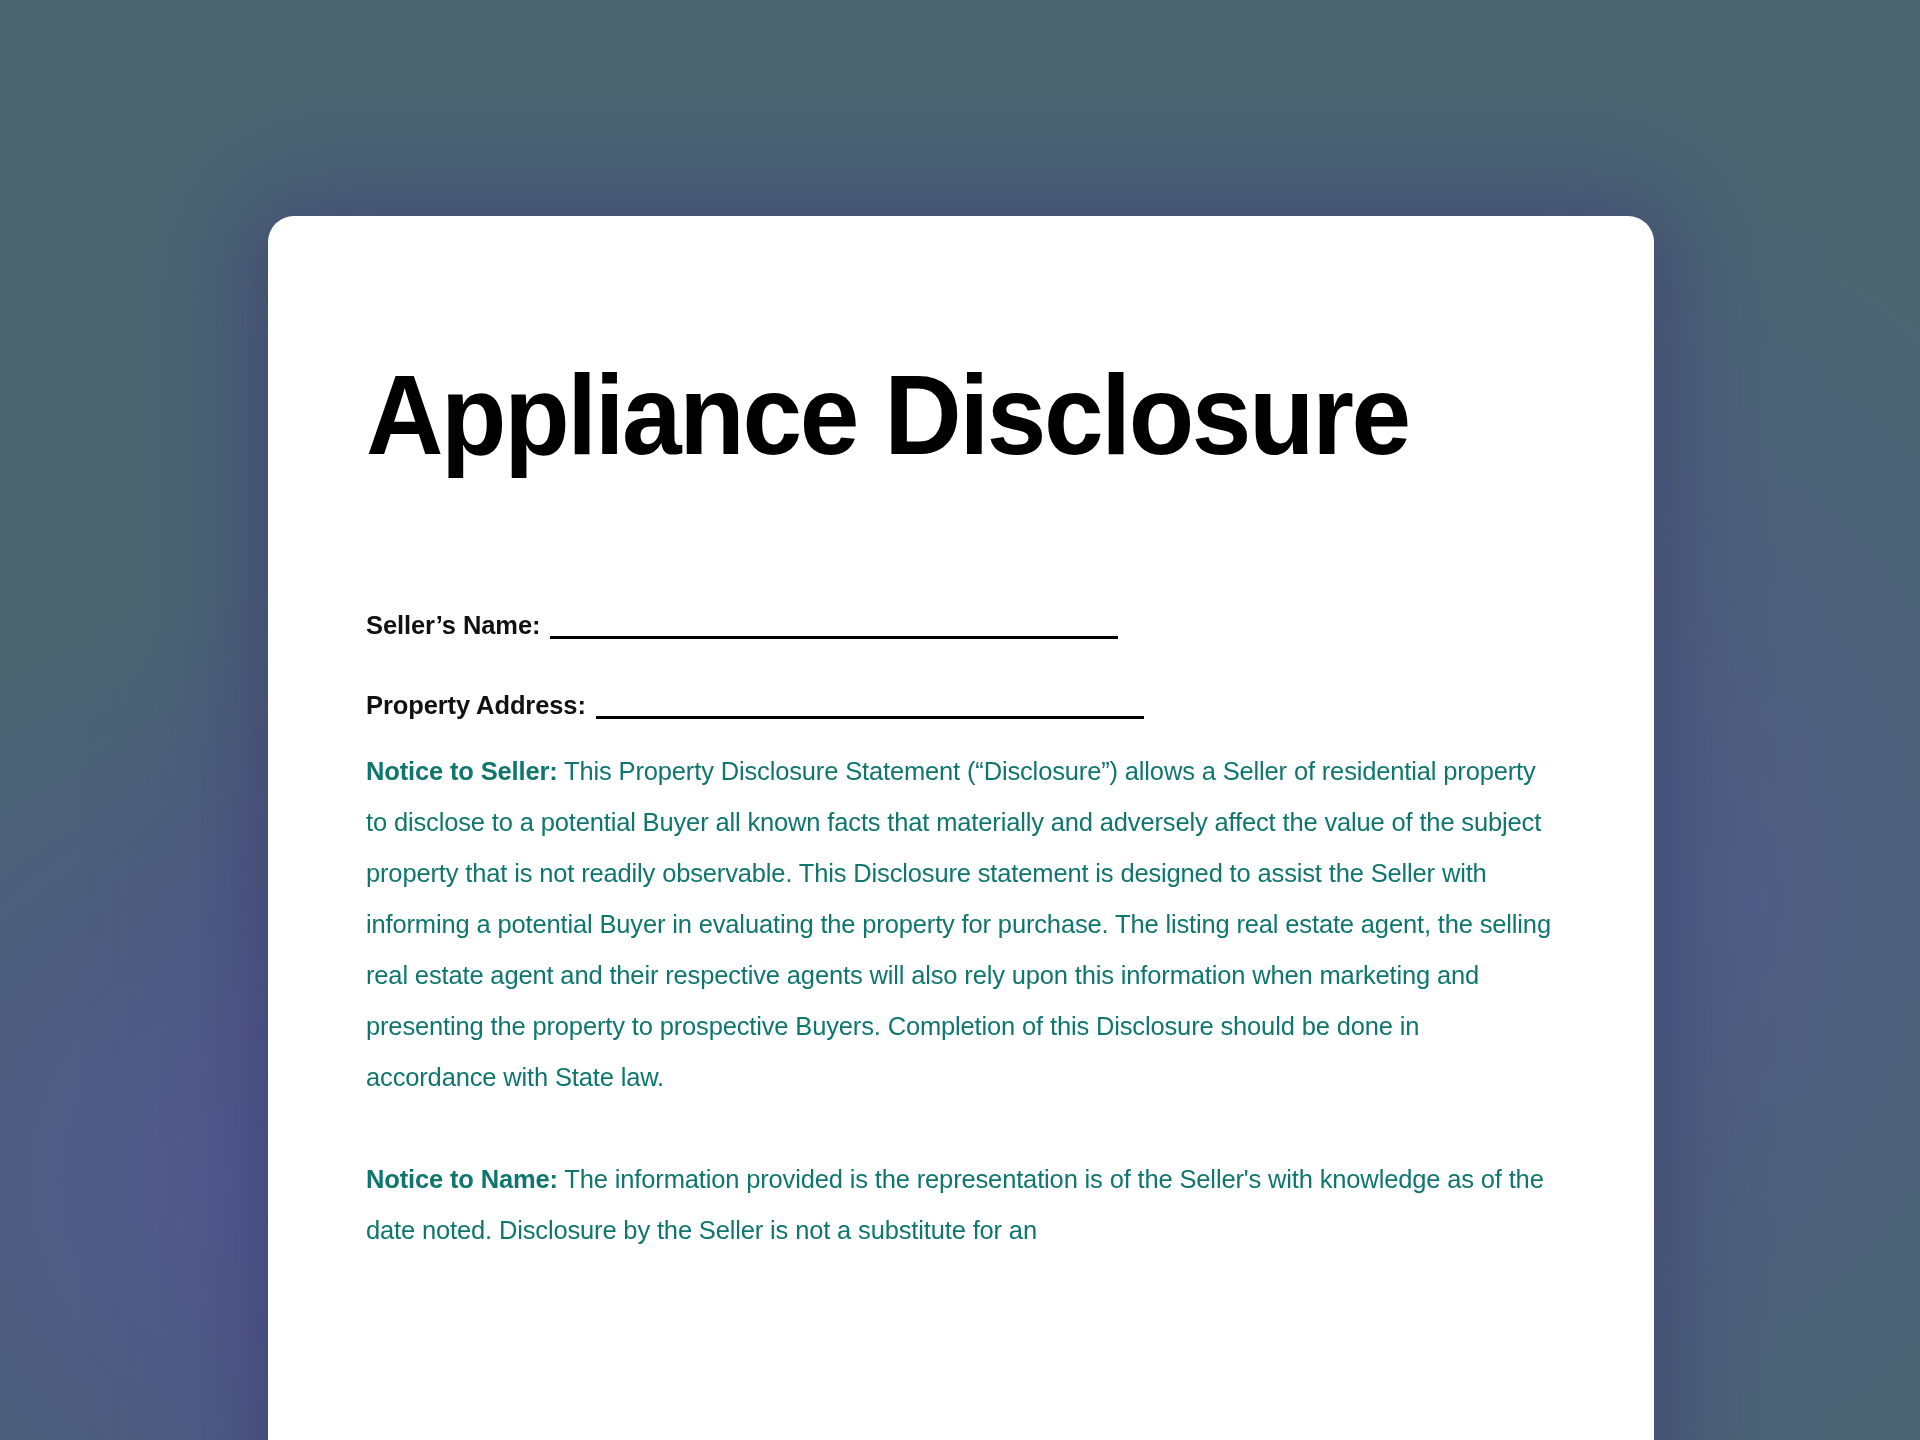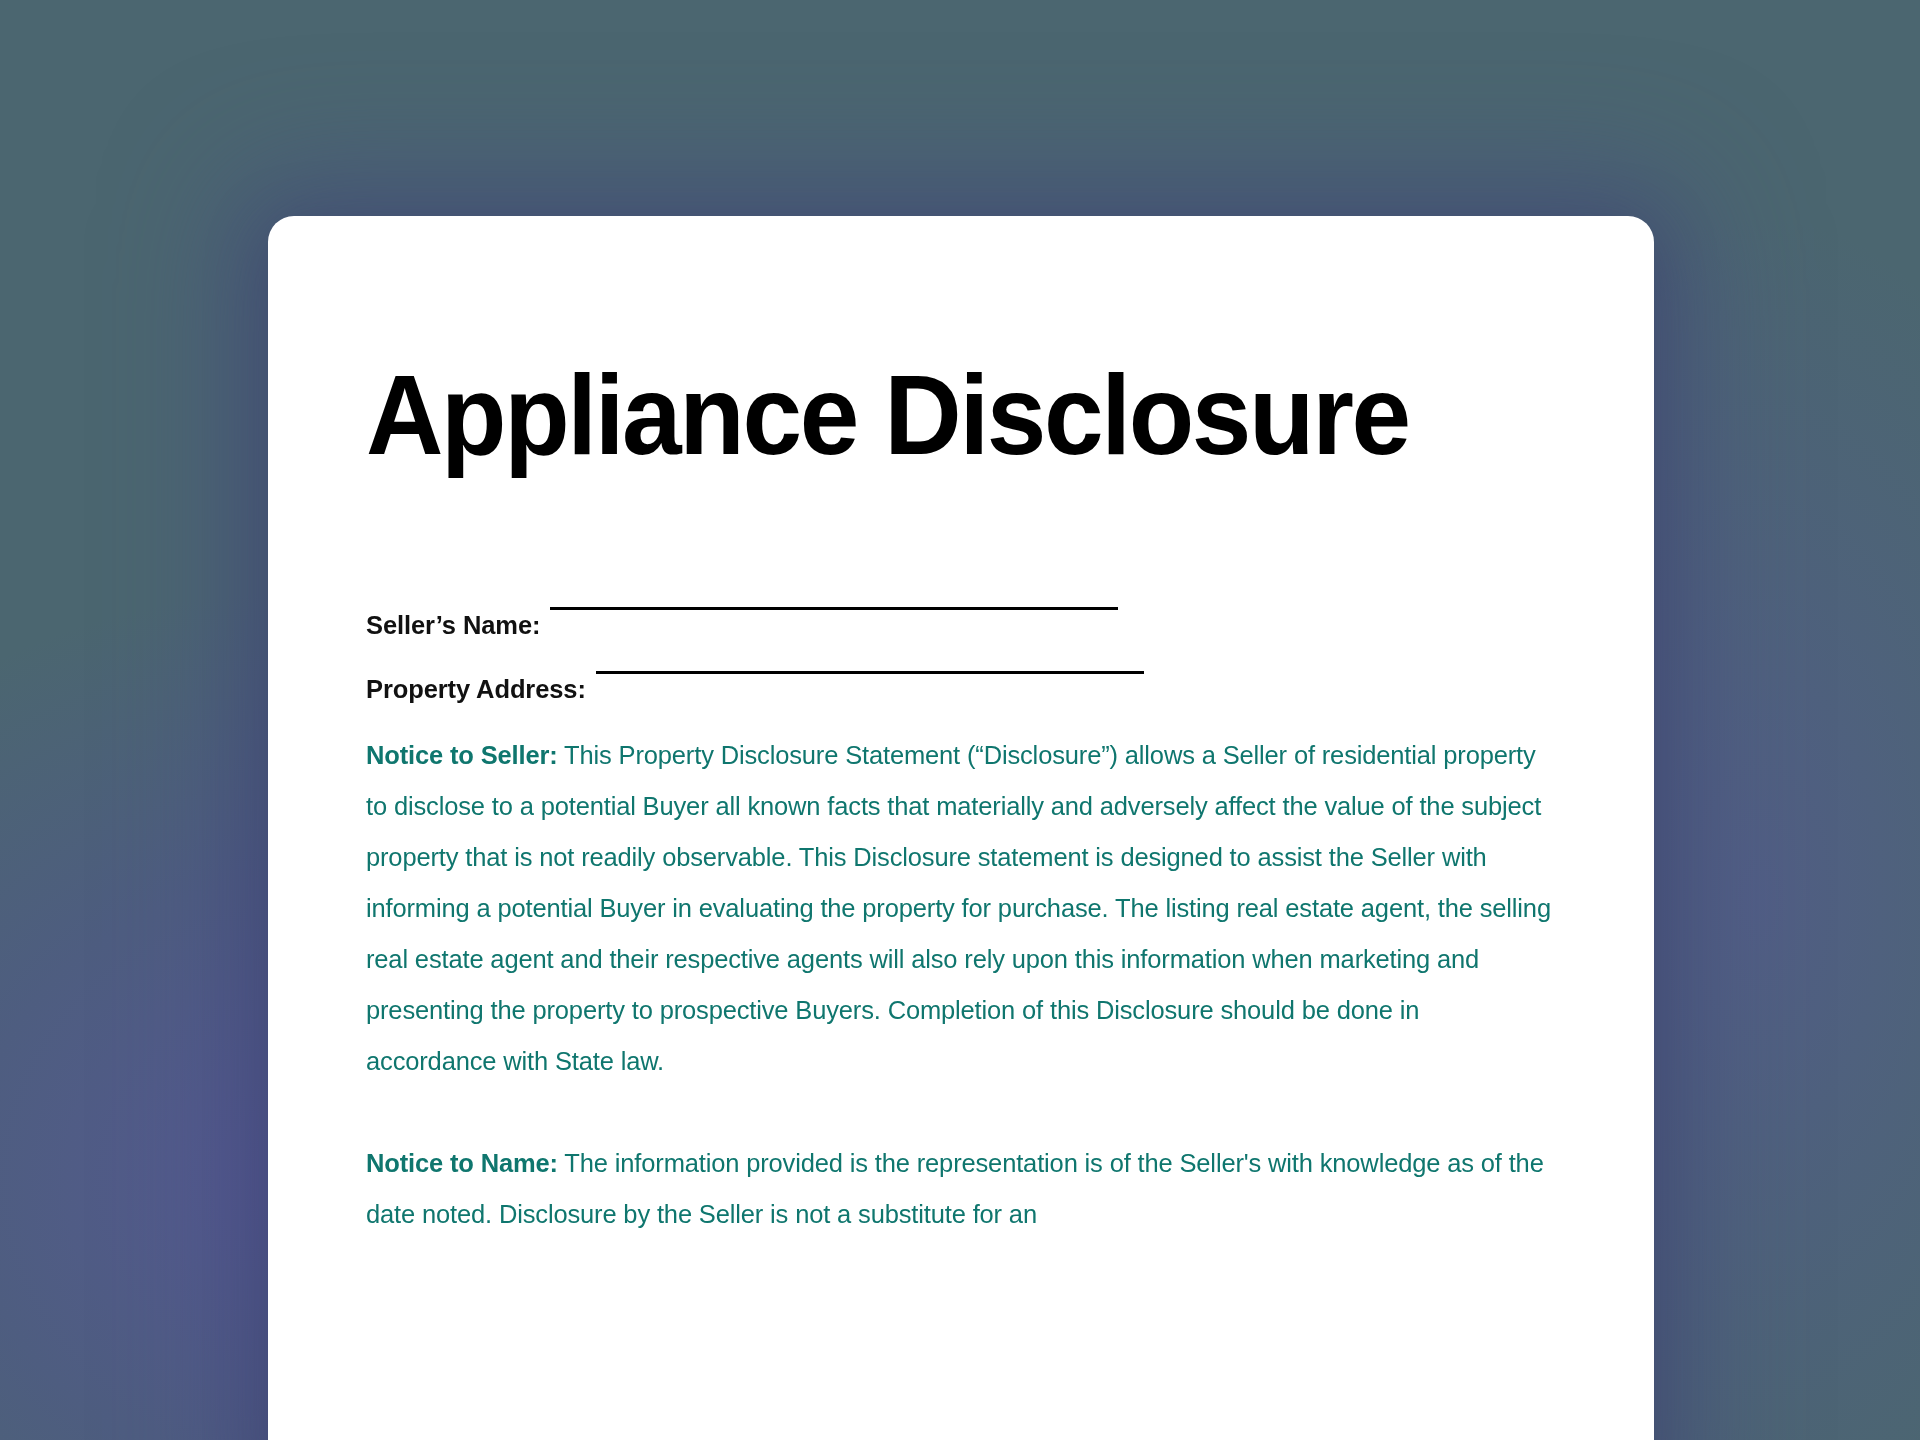--- a/index.html
+++ b/index.html
@@ -68,25 +68,25 @@
     white-space: nowrap;
   }
 
   
   .field-row {
     font-size: 25.5px;
     line-height: 1.25;
     color: #111111;
     white-space: nowrap;
     display: flex;
-    align-items: flex-start;
+    align-items: flex-end;
   }
 
   #field-seller  { margin-top: 138px; }
-  #field-address { margin-top: 32px; }
+  #field-address { margin-top: 48px; }
 
   .field-label {
     font-weight: 700;
     letter-spacing: -0.1px;
   }
 
   .field-rule {
     display: inline-block;
     margin-left: 10px;
     border-bottom: 3px solid #000;

